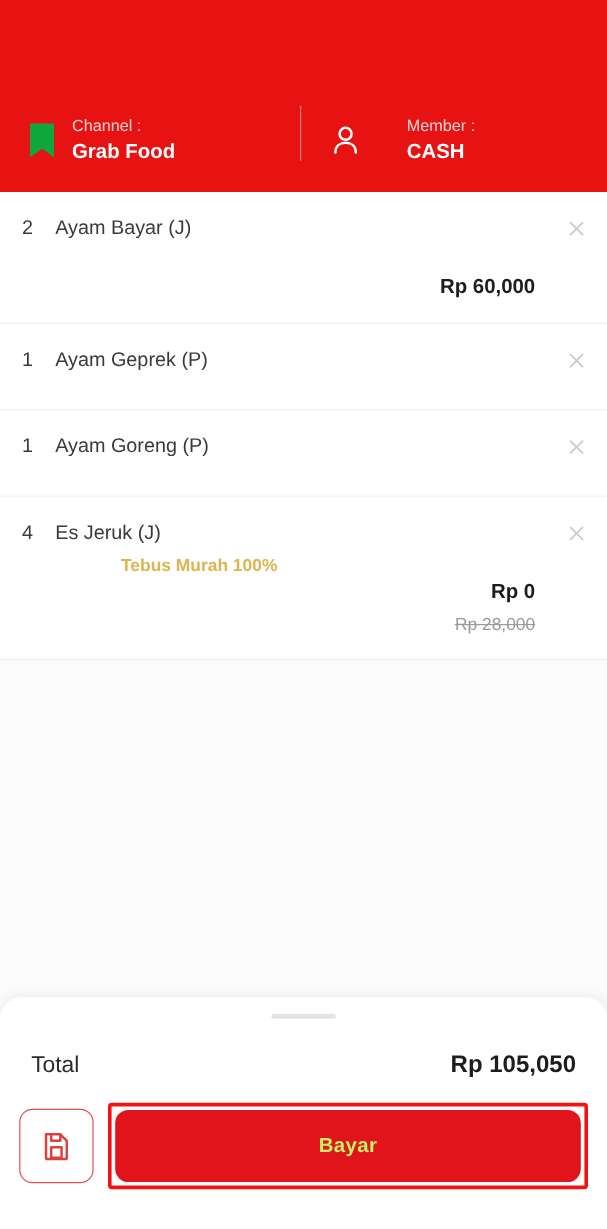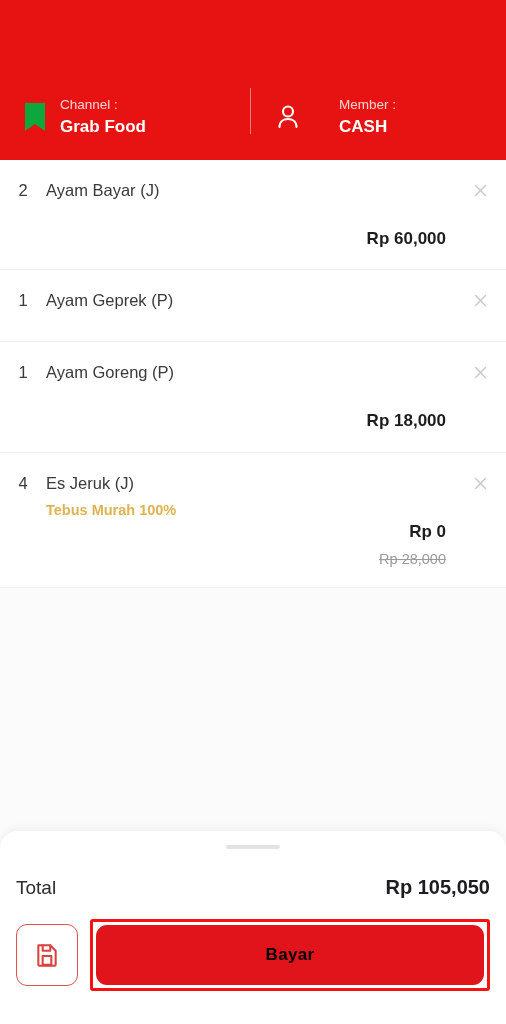--- a/index.html
+++ b/index.html
@@ -107,20 +107,21 @@
   .item-name {
     font-size:16.5px;
     color:#3a3a3c;
     line-height:1.25;
   }
   .item-promo {
     font-size:14.5px;
     color:#ddb44f;
     font-weight:700;
     margin-top:9px;
+    text-align:center;
   }
   .price-col {
     width:160px;
     flex:none;
     text-align:right;
     padding-right:8px;
   }
   .item-price {
     font-size:17px;
     font-weight:600;
@@ -154,21 +155,21 @@
     position:absolute; top:14px; left:50%;
     transform:translateX(-50%);
     width:54px; height:4px;
     border-radius:2px;
     background:#e2e3e6;
     cursor:pointer;
   }
   .total-row {
     position:absolute; top:45px; left:0;
     width:506px;
-    padding:0 16px;
+    padding:0 26px;
     display:flex; align-items:center; justify-content:space-between;
   }
   .total-label { font-size:19px; color:#2c2c2e; }
   .total-value { font-size:20px; color:#1d1d1f; font-weight:600; }
 
   .action-row {
     position:absolute; top:88px; left:0;
     width:506px; height:72px;
     padding:0 16px;
     display:flex; align-items:center; gap:12px;
@@ -205,21 +206,21 @@
     border:3px solid #f41212;
     border-radius:3px;
     pointer-events:none;
   }
   .pay-btn {
     position:absolute;
     top:6px; left:6px; right:6px; bottom:6px;
     background:#e0141a;
     border:none;
     border-radius:11px;
-    color:#000000;
+    color:#bef264;
     font-size:17px;
     font-weight:600;
     letter-spacing:.3px;
     display:flex; align-items:center; justify-content:center;
     cursor:pointer;
     font-family:"Liberation Sans", sans-serif;
   }
 </style>
 </head>
 <body>
@@ -285,23 +286,20 @@
           <line x1="5" y1="5" x2="19" y2="19"></line>
           <line x1="19" y1="5" x2="5" y2="19"></line>
         </svg>
       </div>
     </div>
 
     <div class="order-row">
       <div class="qty">1</div>
       <div class="name-col">
         <div class="item-name">Ayam Goreng (P)</div>
-      </div>
-      <div class="price-col">
-        <div class="item-price">Rp 18,000</div>
       </div>
       <div class="remove-icon">
         <svg width="17" height="17" viewBox="0 0 24 24" fill="none" stroke="#c9cacd" stroke-width="2.1" stroke-linecap="round">
           <line x1="5" y1="5" x2="19" y2="19"></line>
           <line x1="19" y1="5" x2="5" y2="19"></line>
         </svg>
       </div>
     </div>
 
     <div class="order-row">

